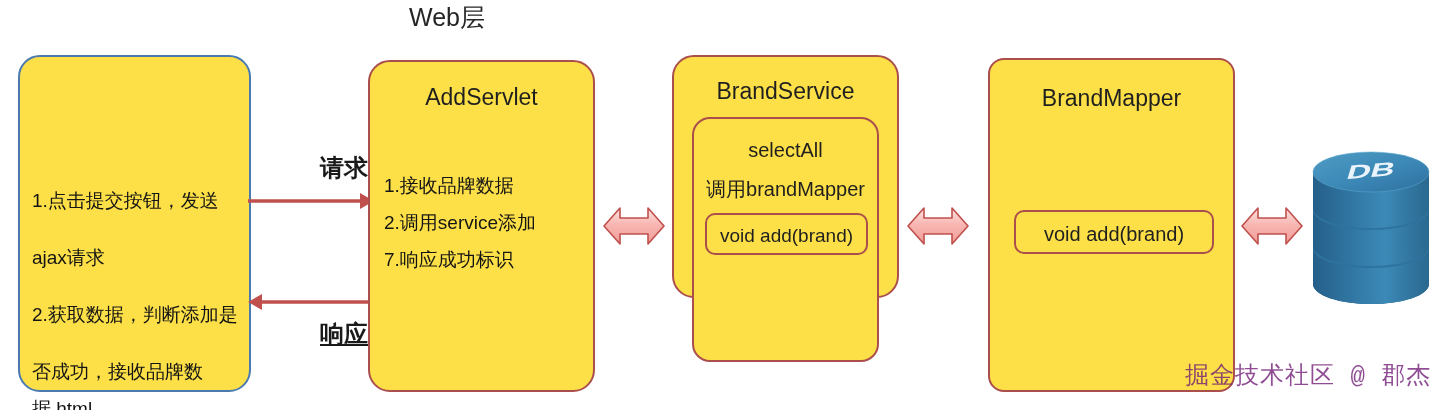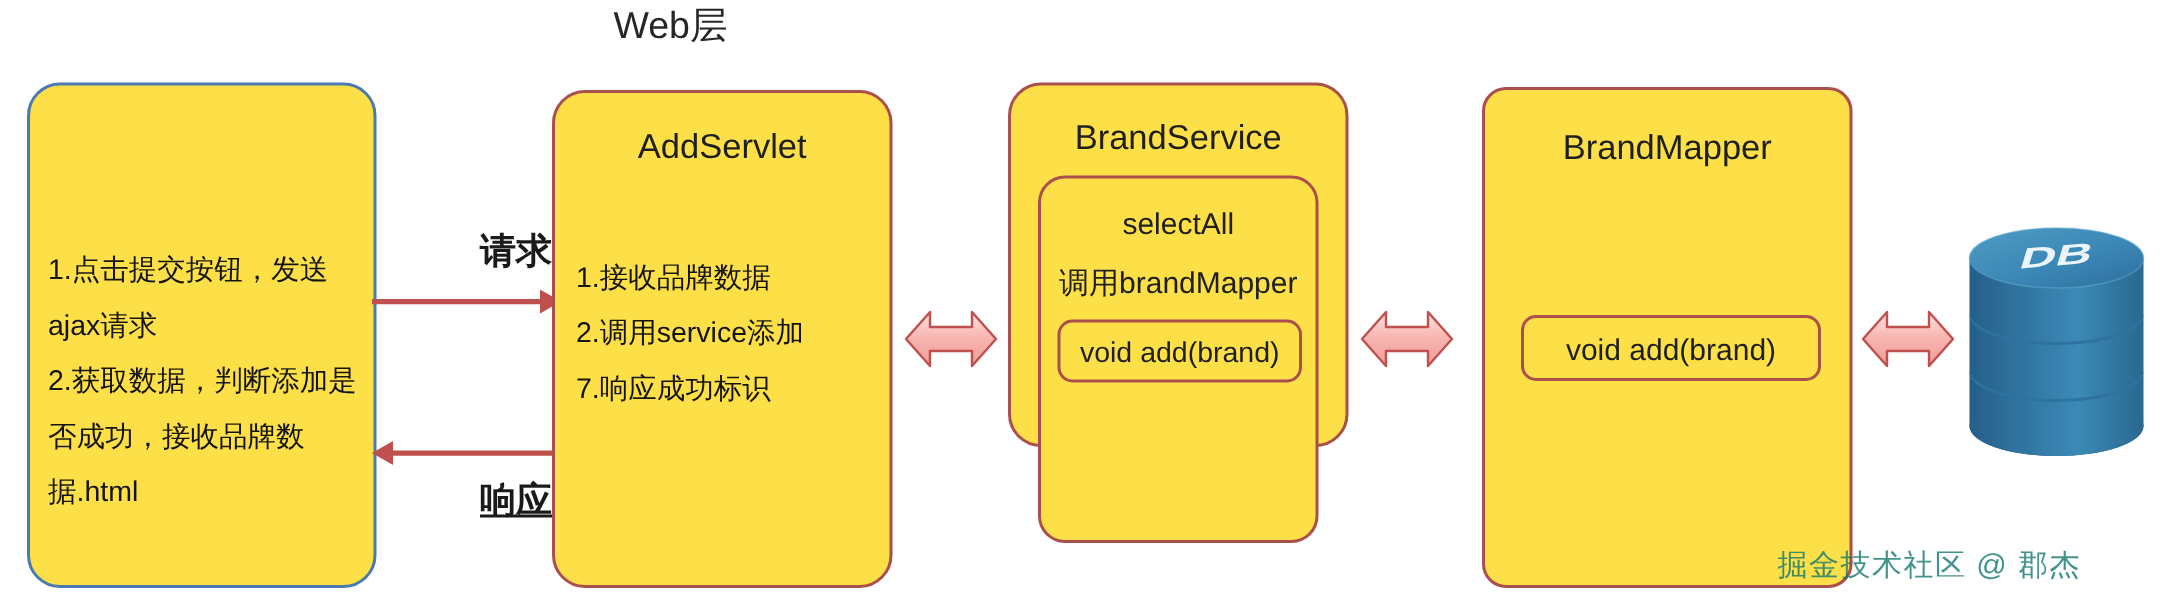--- a/index.html
+++ b/index.html
@@ -72,21 +72,21 @@
 
   
   .body-text {
     position: absolute;
     font-size: 19px;
     line-height: 37px;
     color: #141414;
     letter-spacing: 0px;
   }
   .body-text .ln { display: block; white-space: nowrap; }
-  .body-text.wrap .ln { white-space: normal; }
+  .body-text.wrap .ln { white-space: normal; margin-top: 20px; }
 
   
   .flow-label {
     position: absolute;
     font-size: 24px;
     line-height: 28px;
     color: #1a1a1a;
     font-weight: 700;
     text-align: right;
     white-space: nowrap;
@@ -97,26 +97,27 @@
 
   
   .dbl-arrow { position: absolute; }
 
   
   .db-cyl { position: absolute; }
 
   
   .watermark {
     position: absolute;
-    font-size: 20px;
+    font-size: 24px;
     line-height: 30px;
-    color: #0f766e;
+    color: #701a75;
     white-space: nowrap;
     opacity: 0.78;
     letter-spacing: 1px;
+    font-family: Liberation Mono, monospace;
   }
 </style>
 </head>
 <body>
 
 <div id="canvas">
 
 
   <div class="col-header" style="left:327px; top:2px; width:240px;">Web层</div>
 

